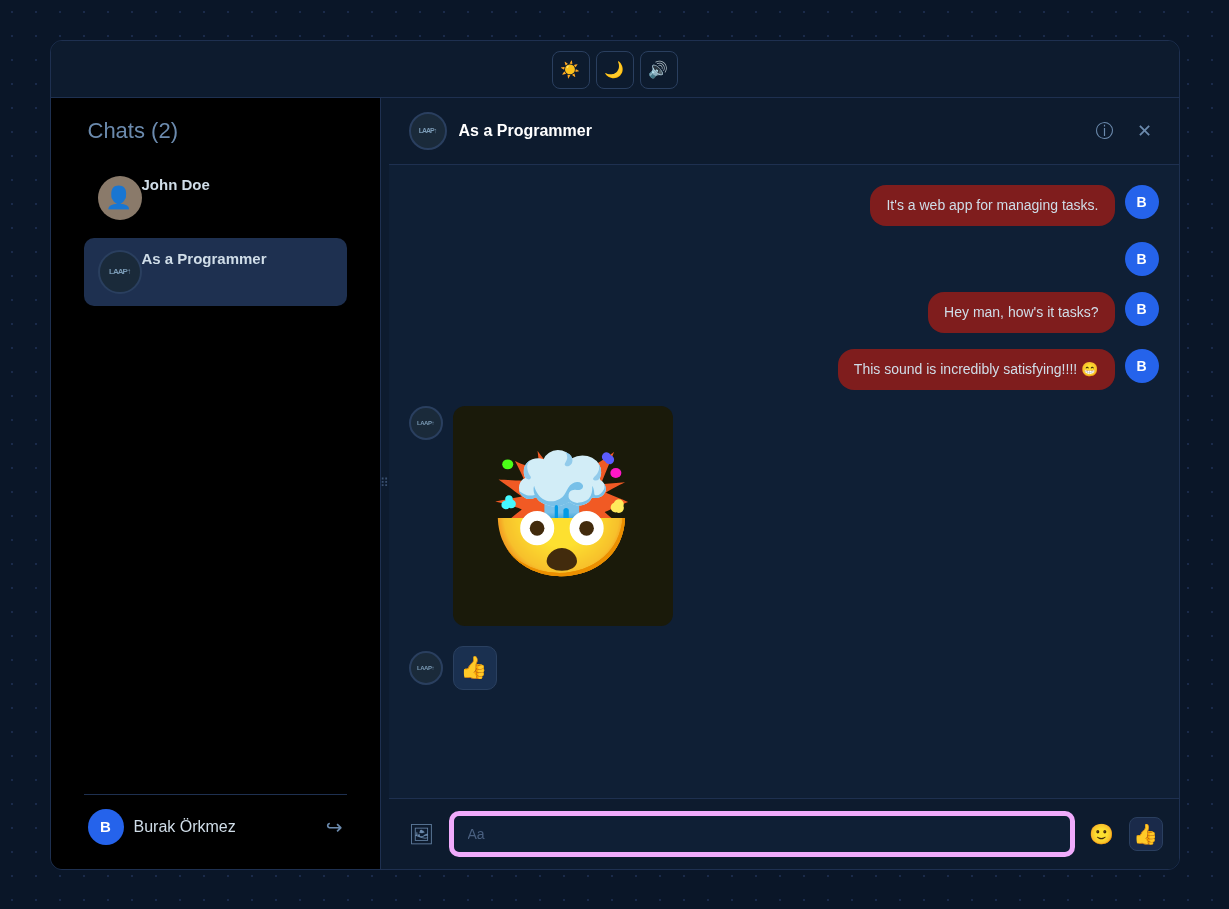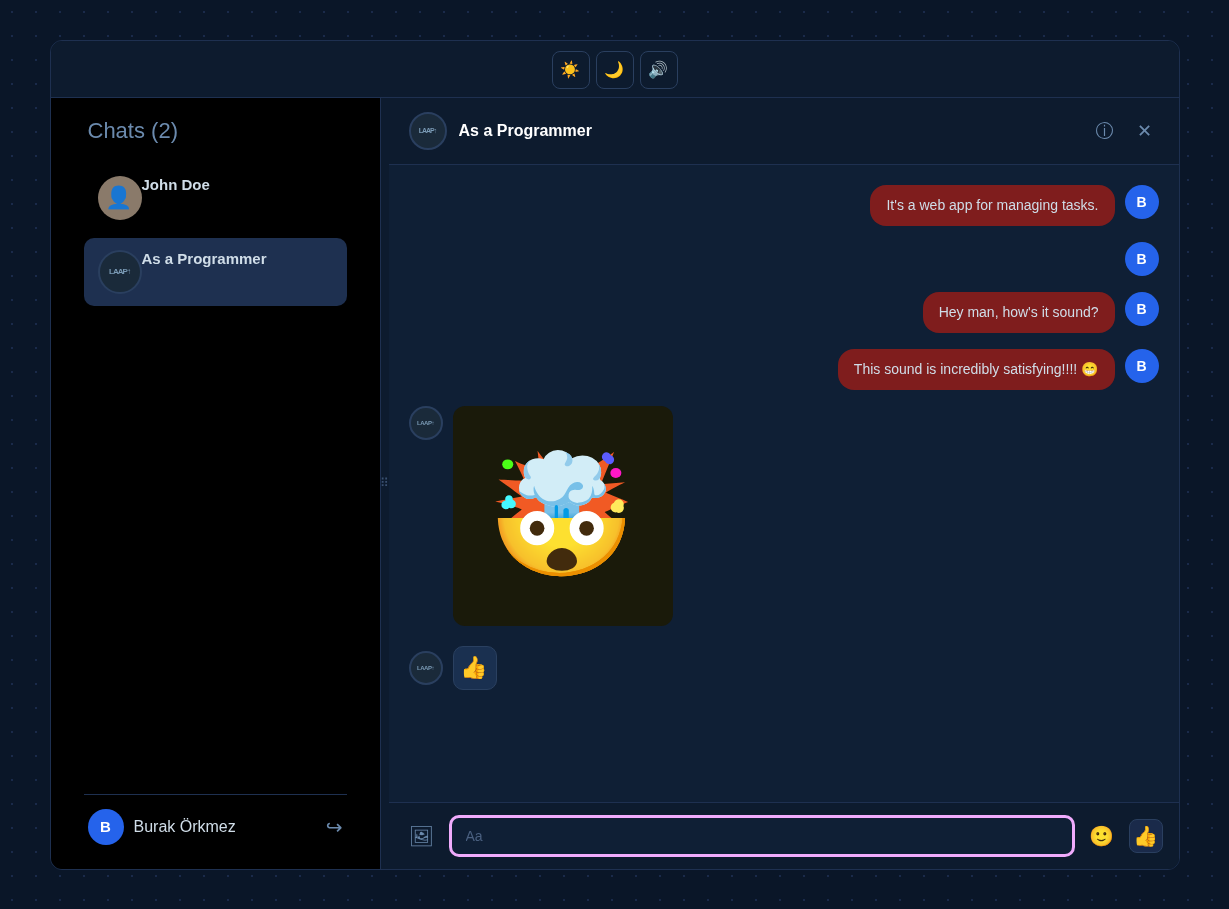--- a/index.html
+++ b/index.html
@@ -321,21 +321,21 @@
       justify-content: center;
       cursor: pointer;
       color: #6b8aad;
       font-size: 20px;
       border: none;
       background: none;
     }
     .message-input {
       flex: 1;
       background: #0f1f35;
-      border: 3px solid #f0abfc;
+      border: 5px solid #f0abfc;
       border-radius: 10px;
       padding: 10px 14px;
       color: #8a9bb5;
       font-size: 14px;
       outline: none;
     }
     .message-input::placeholder { color: #4a6080; }
     .emoji-btn, .like-btn {
       width: 34px;
       height: 34px;
@@ -416,21 +416,21 @@
           <div class="msg-avatar">B</div>
           <div class="message-bubble">It's a web app for managing tasks.</div>
         </div>
 
         <div class="message-row outgoing">
           <div class="msg-avatar">B</div>
         </div>
 
         <div class="message-row outgoing">
           <div class="msg-avatar">B</div>
-          <div class="message-bubble">Hey man, how's it sound?</div>
+          <div class="message-bubble">Hey man, how's it tasks?</div>
         </div>
 
         <div class="message-row outgoing">
           <div class="msg-avatar">B</div>
           <div class="message-bubble">This sound is incredibly satisfying!!!! 😁</div>
         </div>
 
         <div class="message-row">
           <div class="msg-avatar bot">LAAP↑</div>
           <div class="emoji-message">🤯</div>

